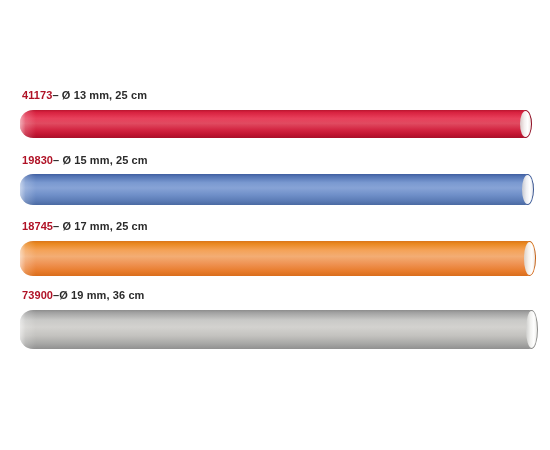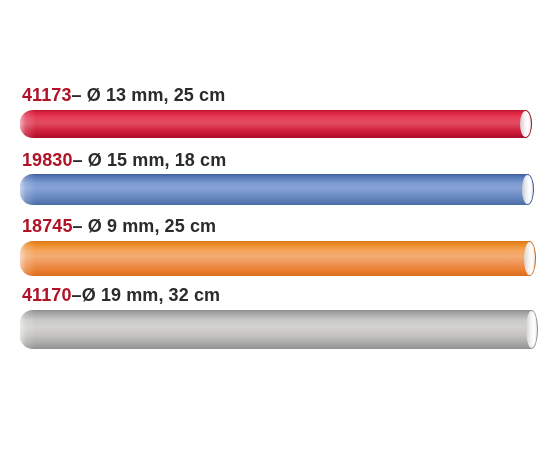--- a/index.html
+++ b/index.html
@@ -25,21 +25,21 @@
     position: absolute;
     left: 0;
     width: 550px;
   }
 
   .label {
     position: absolute;
     left: 22px;
     top: 0;
     white-space: nowrap;
-    font-size: 18px;
+    font-size: 11px;
     font-weight: bold;
     color: #2b2b2b;
     letter-spacing: 0.1px;
     line-height: 14px;
   }
   .label .sku {
     color: #b01226;
     font-weight: bold;
   }
   .label .sep {
@@ -207,45 +207,45 @@
     <div class="rod rod-red" style="top:22px; width:510px; height:28px;">
       <div class="endrim"></div>
       <div class="body"></div>
       <div class="leftcap"></div>
       <div class="endcap"></div>
     </div>
   </div>
 
   <div class="product-group" style="top:153px;">
     <div class="label">
-      <span class="sku">19830</span><span class="sep">–</span> <span class="spec">Ø 15 mm, 18 cm</span>
+      <span class="sku">19830</span><span class="sep">–</span> <span class="spec">Ø 15 mm, 25 cm</span>
     </div>
     <div class="rod rod-blue" style="top:21px; width:512px; height:31px;">
       <div class="endrim"></div>
       <div class="body"></div>
       <div class="leftcap"></div>
       <div class="endcap"></div>
     </div>
   </div>
 
   <div class="product-group" style="top:219px;">
     <div class="label">
-      <span class="sku">18745</span><span class="sep">–</span> <span class="spec">Ø 9 mm, 25 cm</span>
+      <span class="sku">18745</span><span class="sep">–</span> <span class="spec">Ø 17 mm, 25 cm</span>
     </div>
     <div class="rod rod-orange" style="top:22px; width:514px; height:35px;">
       <div class="endrim"></div>
       <div class="body"></div>
       <div class="leftcap"></div>
       <div class="endcap"></div>
     </div>
   </div>
 
   <div class="product-group" style="top:288px;">
     <div class="label">
-      <span class="sku">41170</span><span class="sep">–</span><span class="spec">Ø 19 mm, 32 cm</span>
+      <span class="sku">73900</span><span class="sep">–</span><span class="spec">Ø 19 mm, 36 cm</span>
     </div>
     <div class="rod rod-gray" style="top:22px; width:516px; height:39px;">
       <div class="endrim"></div>
       <div class="body"></div>
       <div class="leftcap"></div>
       <div class="endcap"></div>
     </div>
   </div>
 
 </div>

